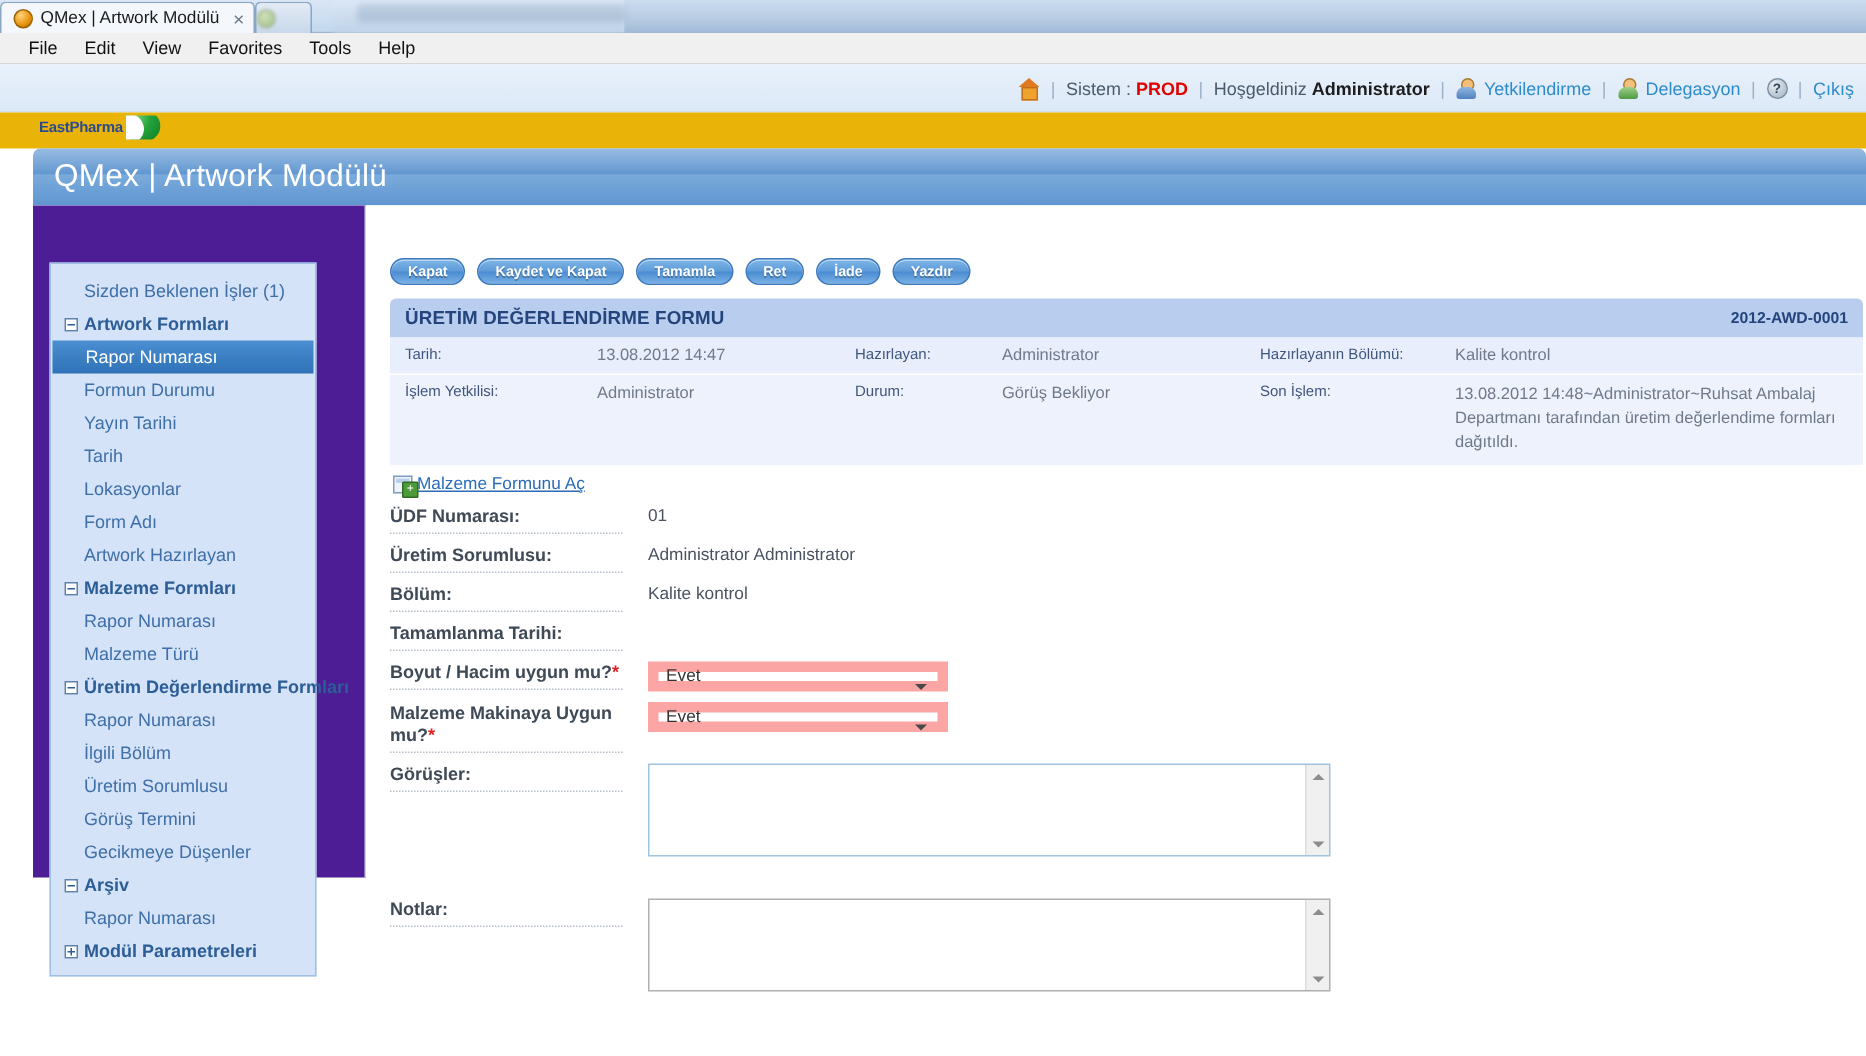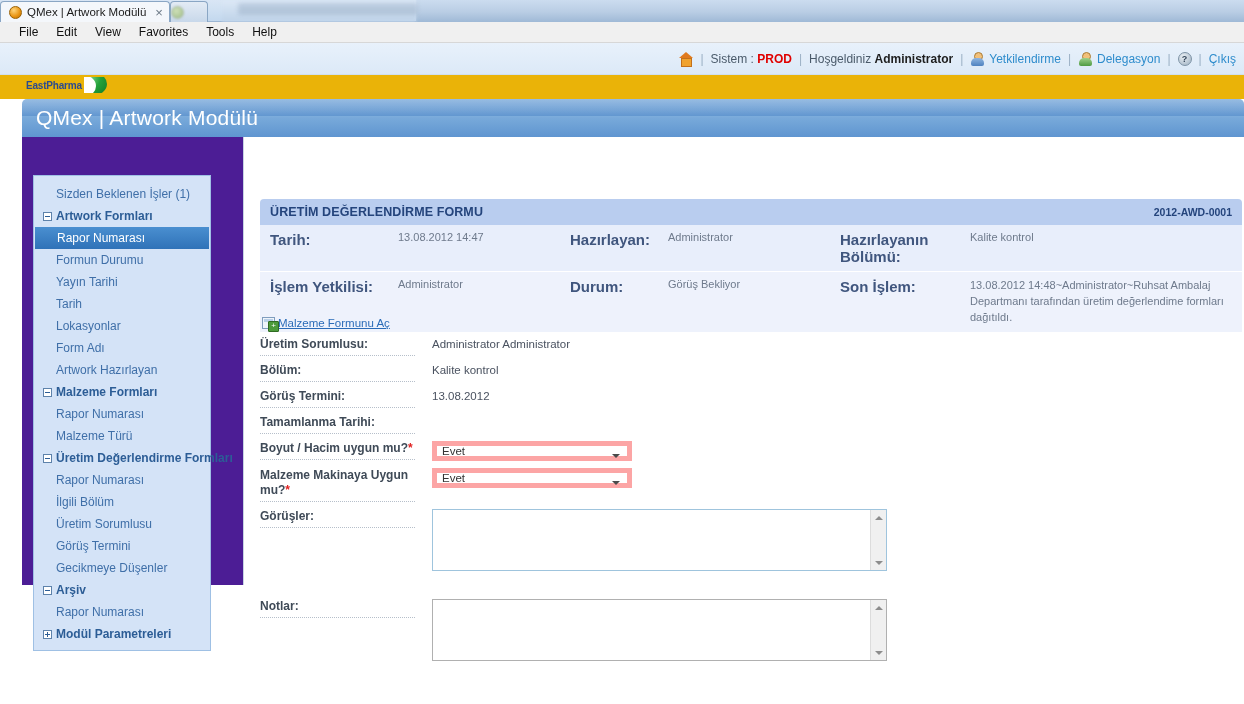--- a/index.html
+++ b/index.html
@@ -211,21 +211,21 @@
   }
   .form-card-title { font-size:12.5px; font-weight:bold; color:#24447c; letter-spacing:.1px; }
   .form-card-code { font-size:10.5px; font-weight:bold; color:#24447c; }
   .info-row {
     display:flex; align-items:flex-start;
     border-bottom:1px solid #ffffff;
     background:#e8eefb; padding:6px 10px;
   }
   .info-row.alt { background:#eef2fc; }
   .info-cell { display:flex; align-items:flex-start; }
-  .info-lbl { font-size:15px; font-weight:bold; color:#40567e; }
+  .info-lbl { font-size:10px; font-weight:normal; color:#40567e; }
   .info-val { font-size:11px; color:#6e7a8c; }
   .c1 { width:300px; }
   .c1 .info-lbl { width:128px; flex:none; }
   .c2 { width:270px; }
   .c2 .info-lbl { width:98px; flex:none; }
   .c3 { flex:1; }
   .c3 .info-lbl { width:130px; flex:none; }
   .info-val.multiline { line-height:1.45; max-width:300px; }
 
   .link-open {
@@ -256,21 +256,21 @@
     border-bottom:1px dotted #b6bfca;
     padding-bottom:3px; line-height:1.25;
   }
   .field-lbl .req { color:#e02020; }
   .field-val {
     margin-left:17px; font-size:11.5px; color:#4a5260; padding-top:1px;
   }
 
   .sel {
     margin-left:17px; width:200px; height:20px;
-    border:5px solid #fca5a5; background:#ffffff;
+    border:7px solid #fca5a5; background:#ffffff;
     font-size:11.5px; color:#333; display:flex; align-items:center;
     padding:0 5px; position:relative;
   }
   .sel-arrow {
     position:absolute; right:7px; top:8px; width:0;height:0;
     border-left:4px solid transparent; border-right:4px solid transparent;
     border-top:4px solid #4a4a4a;
   }
 
   .ta-wrap {
@@ -433,20 +433,28 @@
           </div>
           <div class="tree-node group">
             <span class="toggle-box plus"></span>
             <span>Modül Parametreleri</span>
           </div>
         </div>
     </div>
 
     <div class="main-panel">
 
+      <div class="toolbar" id="toolbar">
+          <div class="tb-btn">Kapat</div>
+          <div class="tb-btn">Kaydet ve Kapat</div>
+          <div class="tb-btn">Tamamla</div>
+          <div class="tb-btn">Ret</div>
+          <div class="tb-btn">İade</div>
+          <div class="tb-btn">Yazdır</div>
+        </div>
 
       <div class="form-card">
         <div class="form-card-head">
           <span class="form-card-title">ÜRETİM DEĞERLENDİRME FORMU</span>
           <span class="form-card-code">2012-AWD-0001</span>
         </div>
 
         <div class="info-row">
           <div class="info-cell c1">
             <span class="info-lbl">Tarih:</span>
@@ -478,30 +486,30 @@
         </div>
       </div>
 
       <a class="link-open" href="#">
         <span class="icon-form"></span>
         <span>Malzeme Formunu Aç</span>
       </a>
 
       <div class="fields" id="fields">
           <div class="field-row">
+            <div class="field-lbl">ÜDF Numarası:</div>
+            <div class="field-val">01</div>
+          </div>
+          <div class="field-row">
             <div class="field-lbl">Üretim Sorumlusu:</div>
             <div class="field-val">Administrator Administrator</div>
           </div>
           <div class="field-row">
             <div class="field-lbl">Bölüm:</div>
             <div class="field-val">Kalite kontrol</div>
-          </div>
-          <div class="field-row">
-            <div class="field-lbl">Görüş Termini:</div>
-            <div class="field-val">13.08.2012</div>
           </div>
           <div class="field-row">
             <div class="field-lbl">Tamamlanma Tarihi:</div>
             <div class="field-val"></div>
           </div>
           <div class="field-row">
             <div class="field-lbl">Boyut / Hacim uygun mu?<span class="req">*</span></div>
             <div class="sel">
               <span>Evet</span>
               <span class="sel-arrow"></span>

